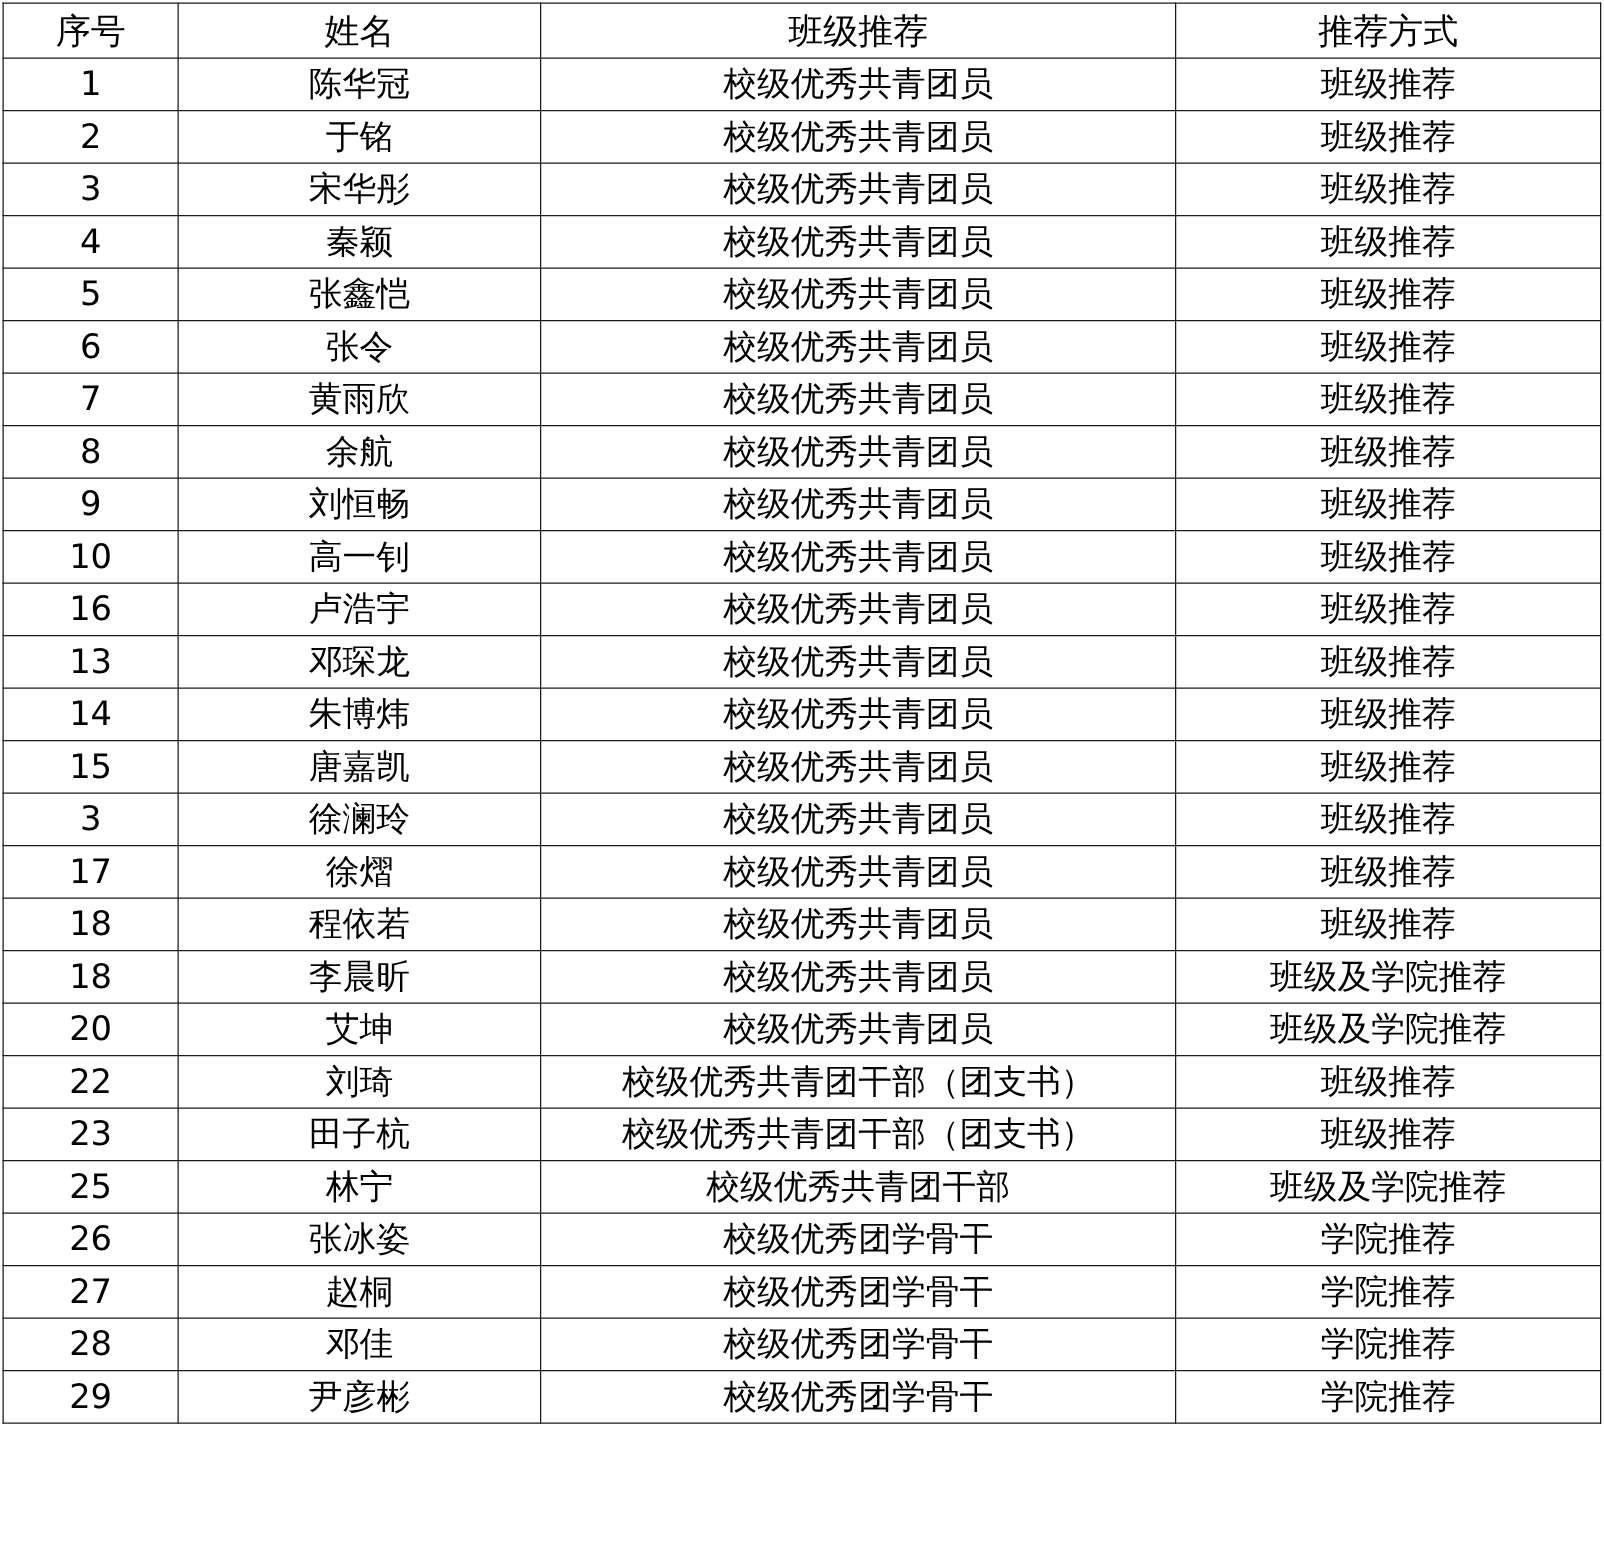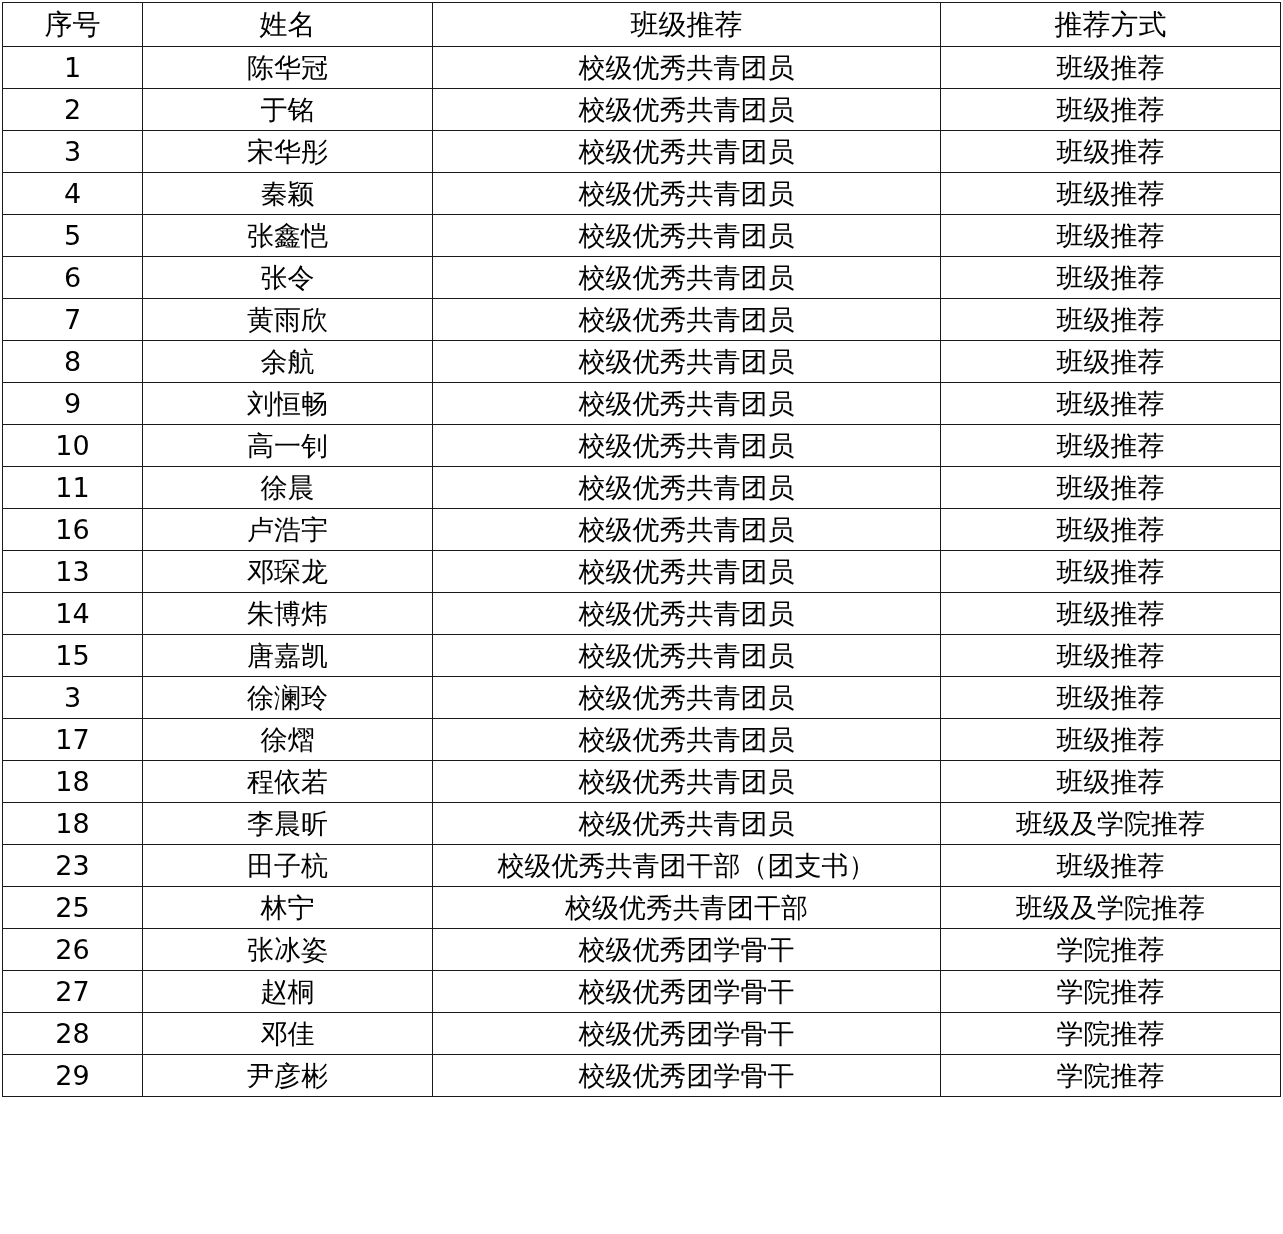--- a/index.html
+++ b/index.html
@@ -126,26 +126,20 @@
           <td>校级优秀共青团员</td>
           <td>班级推荐</td>
         </tr>
         <tr>
           <td class="num-cell">10</td>
           <td>高一钊</td>
           <td>校级优秀共青团员</td>
           <td>班级推荐</td>
         </tr>
         <tr>
-          <td class="num-cell">11</td>
-          <td>徐晨</td>
-          <td>校级优秀共青团员</td>
-          <td>班级推荐</td>
-        </tr>
-        <tr>
           <td class="num-cell">16</td>
           <td>卢浩宇</td>
           <td>校级优秀共青团员</td>
           <td>班级推荐</td>
         </tr>
         <tr>
           <td class="num-cell">13</td>
           <td>邓琛龙</td>
           <td>校级优秀共青团员</td>
           <td>班级推荐</td>
@@ -178,20 +172,32 @@
           <td class="num-cell">18</td>
           <td>程依若</td>
           <td>校级优秀共青团员</td>
           <td>班级推荐</td>
         </tr>
         <tr>
           <td class="num-cell">18</td>
           <td>李晨昕</td>
           <td>校级优秀共青团员</td>
           <td>班级及学院推荐</td>
+        </tr>
+        <tr>
+          <td class="num-cell">20</td>
+          <td>艾坤</td>
+          <td>校级优秀共青团员</td>
+          <td>班级及学院推荐</td>
+        </tr>
+        <tr>
+          <td class="num-cell">22</td>
+          <td>刘琦</td>
+          <td>校级优秀共青团干部（团支书）</td>
+          <td>班级推荐</td>
         </tr>
         <tr>
           <td class="num-cell">23</td>
           <td>田子杭</td>
           <td>校级优秀共青团干部（团支书）</td>
           <td>班级推荐</td>
         </tr>
         <tr>
           <td class="num-cell">25</td>
           <td>林宁</td>

